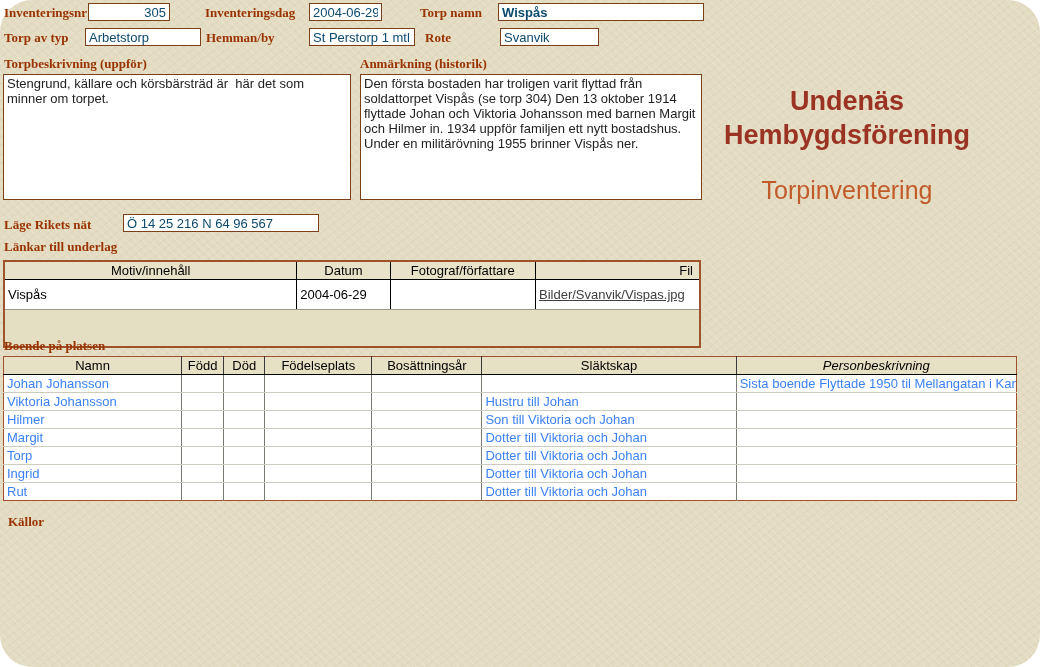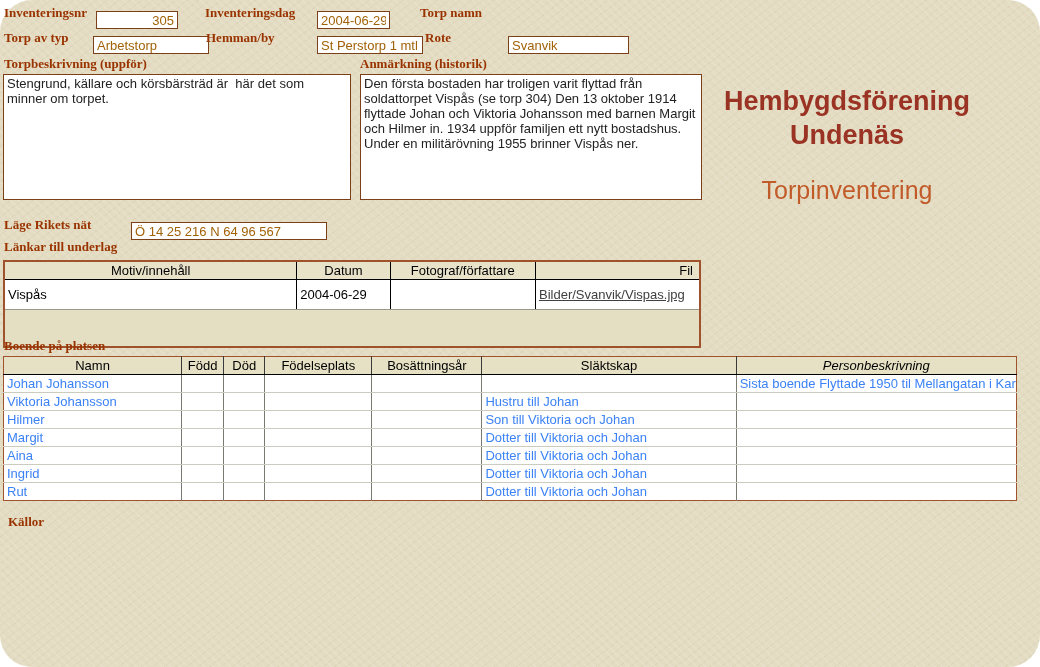--- a/index.html
+++ b/index.html
@@ -23,22 +23,22 @@
   }
   .heading{
     position:absolute;
     font-family:"Liberation Serif",serif;
     font-weight:bold;font-size:13px;color:#993300;
     white-space:nowrap;
   }
   .inp{
     position:absolute;height:18px;box-sizing:border-box;
     border:1px solid #7B4018;background:#fff;
-    font-family:"Liberation Sans",sans-serif;font-size:13px;color:#a16207;
-    padding:0 3px;margin:8px;
+    font-family:"Liberation Sans",sans-serif;font-size:13px;color:#0c4a6e;
+    padding:0 3px;margin:0;
   }
   .inp.num{text-align:right;}
   .inp.bold{font-weight:bold;}
   .txtarea{
     position:absolute;box-sizing:border-box;
     border:1px solid #7B4018;background:#fff;
     font-family:"Liberation Sans",sans-serif;font-size:13px;color:#222;
     padding:1px 3px;margin:0;resize:none;overflow:hidden;line-height:15px;
   }
   .title-block{position:absolute;left:710px;top:84px;width:274px;text-align:center;}
@@ -94,37 +94,38 @@
 </head>
 <body>
 
 <div class="page">
 
   <span class="lbl" style="left:4px;top:5px">Inventeringsnr</span>
   <input class="inp num" style="left: 88px; top: 3px; width: 82px;" value="305">
   <span class="lbl" style="left:205px;top:5px">Inventeringsdag</span>
   <input class="inp" style="left: 309px; top: 3px; width: 73px;" value="2004-06-29">
   <span class="lbl" style="left:420px;top:5px">Torp namn</span>
+  <input class="inp bold" style="left: 498px; top: 3px; width: 206px;" value="Wispås">
 
   <span class="lbl" style="left:4px;top:30px">Torp av typ</span>
   <input class="inp" style="left: 85px; top: 28px; width: 116px;" value="Arbetstorp">
   <span class="lbl" style="left:206px;top:30px">Hemman/by</span>
   <input class="inp" style="left: 309px; top: 28px; width: 106px;" value="St Perstorp 1 mtl">
   <span class="lbl" style="left:425px;top:30px">Rote</span>
-  <input class="inp" style="left: 500px; top: 28px; width: 121px;" value="Svanvik">
+  <input class="inp" style="left: 500px; top: 28px; width: 99px;" value="Svanvik">
 
   <span class="heading" style="left:4px;top:56px">Torpbeskrivning (uppför)</span>
   <textarea class="txtarea" style="left: 3px; top: 74px; width: 348px; height: 126px;">Stengrund, källare och körsbärsträd är  här det som minner om torpet.</textarea>
 
   <span class="heading" style="left:360px;top:56px">Anmärkning (historik)</span>
   <textarea class="txtarea" style="left: 360px; top: 74px; width: 342px; height: 126px;">Den första bostaden har troligen varit flyttad från soldattorpet Vispås (se torp 304) Den 13 oktober 1914 flyttade Johan och Viktoria Johansson med barnen Margit och Hilmer in. 1934 uppför familjen ett nytt bostadshus. Under en militärövning 1955 brinner Vispås ner.</textarea>
 
   <div class="title-block">
+    <div class="title-line">Undenäs</div>
     <div class="title-line">Hembygdsförening</div>
-    <div class="title-line">Undenäs</div>
     <div class="subtitle">Torpinventering</div>
   </div>
 
   <span class="lbl" style="left:4px;top:217px">Läge Rikets nät</span>
   <input class="inp" style="left: 123px; top: 214px; width: 196px;" value="Ö 14 25 216 N 64 96 567">
 
   <span class="heading" style="left:4px;top:239px">Länkar till underlag</span>
   <table class="links-table">
     <colgroup>
       <col style="width:292px">
@@ -202,21 +203,21 @@
     <tr>
       <td>Margit</td>
       <td></td>
       <td></td>
       <td></td>
       <td></td>
       <td>Dotter till Viktoria och Johan</td>
       <td></td>
     </tr>
     <tr>
-      <td>Aina</td>
+      <td>Torp</td>
       <td></td>
       <td></td>
       <td></td>
       <td></td>
       <td>Dotter till Viktoria och Johan</td>
       <td></td>
     </tr>
     <tr>
       <td>Ingrid</td>
       <td></td>

